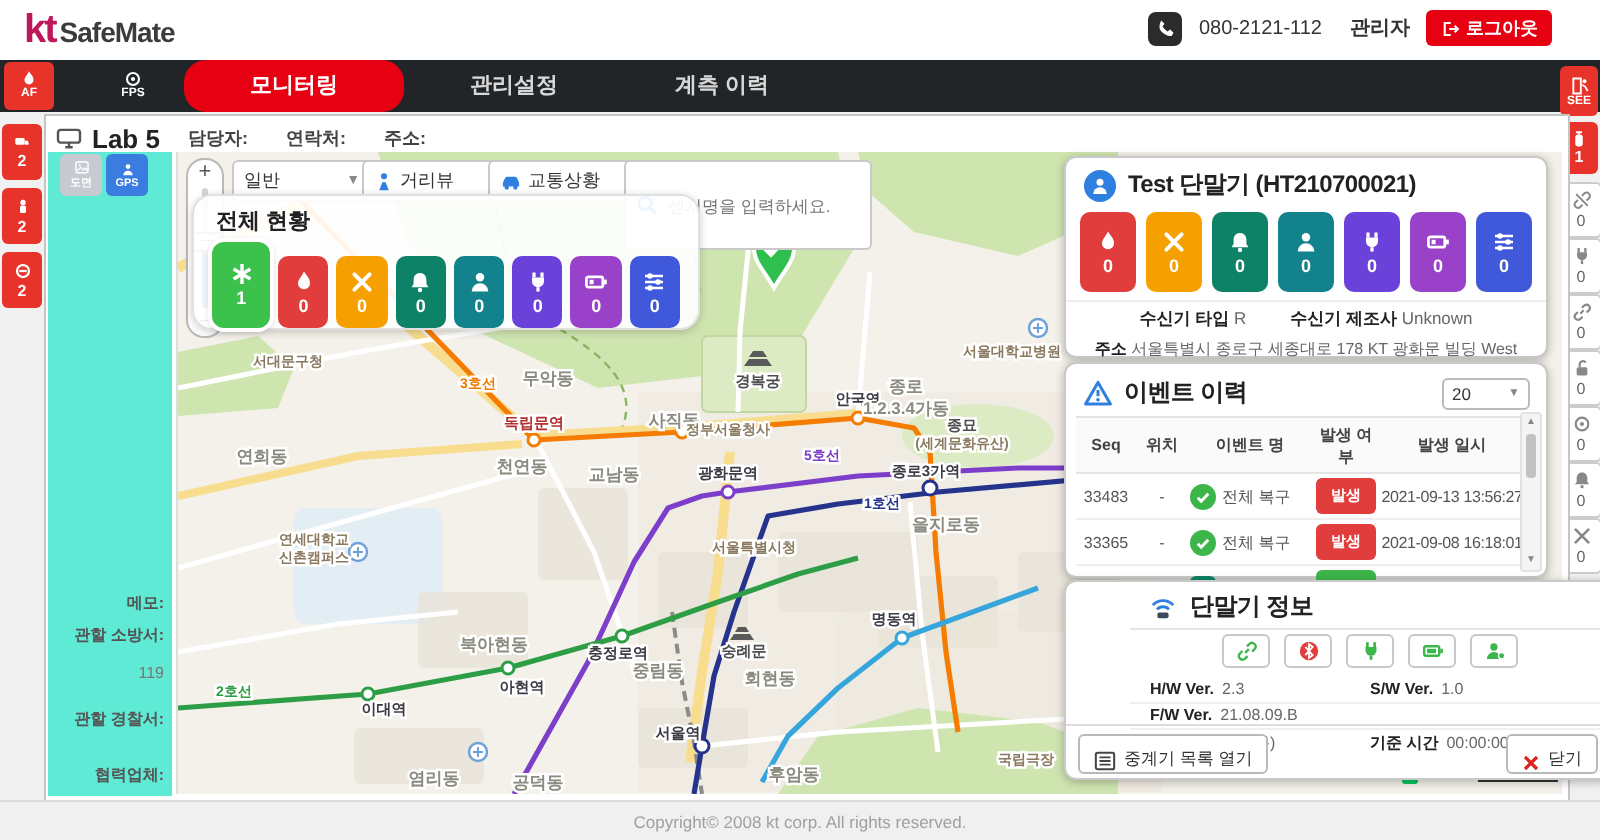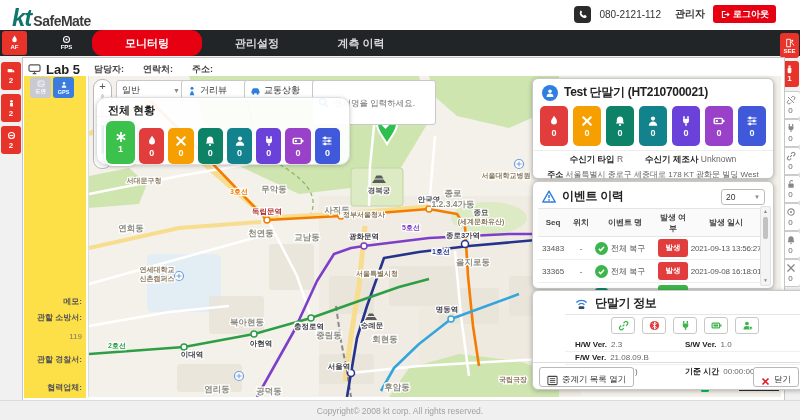--- a/index.html
+++ b/index.html
@@ -2,21 +2,21 @@
 <html><head>
 <meta charset="utf-8">
 <style>
   html,body{margin:0;padding:0;background:#e9e9e9;font-family:"Liberation Sans","DejaVu Sans",sans-serif;}
   .app{position:relative;width:800px;height:420px;background:#f1f1f1;overflow:hidden;}
   svg{display:block;}
 
   
   .hdr{position:absolute;left:0;top:0;width:800px;height:30px;background:#fff;}
   .logo{position:absolute;left:12px;top:4px;display:flex;align-items:baseline;gap:2px;}
-  .logo .kt{font-style:italic;font-weight:900;font-size:24px;color:#0f766e;letter-spacing:-1px;}
+  .logo .kt{font-weight:900;font-size:20px;color:#be185d;letter-spacing:-1px;}
   .logo .nm{font-weight:800;font-size:14px;color:#3b3b3b;letter-spacing:-0.5px;}
   .hdr-right{position:absolute;right:24px;top:5px;display:flex;align-items:center;gap:8px;}
   .phone-ic{width:17px;height:17px;background:#2b2b2b;border-radius:4px;display:flex;align-items:center;justify-content:center;}
   .phone-num{font-size:10px;color:#333;}
   .role{font-size:10px;color:#333;font-weight:bold;margin-left:6px;}
   .logout{height:18px;background:#e60012;border-radius:3px;color:#fff;font-size:9px;font-weight:bold;display:flex;align-items:center;gap:3px;padding:0 7px;cursor:pointer;}
 
   
   .nav{position:absolute;left:0;top:30px;width:800px;height:26px;background:#222528;}
   .nav-badge{position:absolute;top:1px;width:25px;height:24px;border-radius:3px;display:flex;flex-direction:column;align-items:center;justify-content:center;color:#fff;font-size:6px;font-weight:bold;line-height:1.1;}
@@ -30,21 +30,21 @@
   .rbadge.red{background:#e8332a;color:#fff;}
   .rcounter{position:absolute;left:780px;width:19px;height:26px;background:#fff;border:1px solid #ccc;border-radius:3px;display:flex;flex-direction:column;align-items:center;justify-content:center;color:#666;font-size:8px;gap:1px;cursor:pointer;}
 
   
   .main{position:absolute;left:22px;top:57px;width:761px;height:342px;background:#fff;border:1px solid #c5c5c5;}
   .site-row{position:absolute;left:28px;top:60px;height:18px;display:flex;align-items:center;gap:5px;}
   .site-name{font-size:13px;font-weight:800;color:#222;}
   .site-lbl{font-size:9px;font-weight:bold;color:#444;margin-left:9px;}
   .site-val{font-size:9px;color:#666;}
 
-  .leftcol{position:absolute;left:24px;top:76px;width:62px;height:322px;background:#fde047;}
+  .leftcol{position:absolute;left:24px;top:76px;width:62px;height:322px;background:#5eead4;}
   .mini-btn{position:absolute;width:21px;height:21px;border-radius:3px;display:flex;flex-direction:column;align-items:center;justify-content:center;color:#fff;font-size:5.5px;font-weight:bold;cursor:pointer;gap:0px;}
   .lc-lbl{position:absolute;right:4px;font-size:8px;font-weight:bold;color:#555;white-space:nowrap;}
   .lc-val{position:absolute;right:4px;font-size:8px;color:#777;}
 
   
   .map{position:absolute;left:88px;top:76px;width:692px;height:321px;background:#f4f1ea;border-left:1px solid #ddd;overflow:hidden;cursor:grab;}
   .ml{font-size:8px;fill:#7a7a72;paint-order:stroke;stroke:#ffffff;stroke-width:2.4px;text-anchor:middle;font-weight:bold;}
   .ml.dong{fill:#8b8b80;font-size:8.5px;}
   .ml.st{fill:#3c3c46;font-size:7.5px;}
   .ml.st3{fill:#b03030;}

